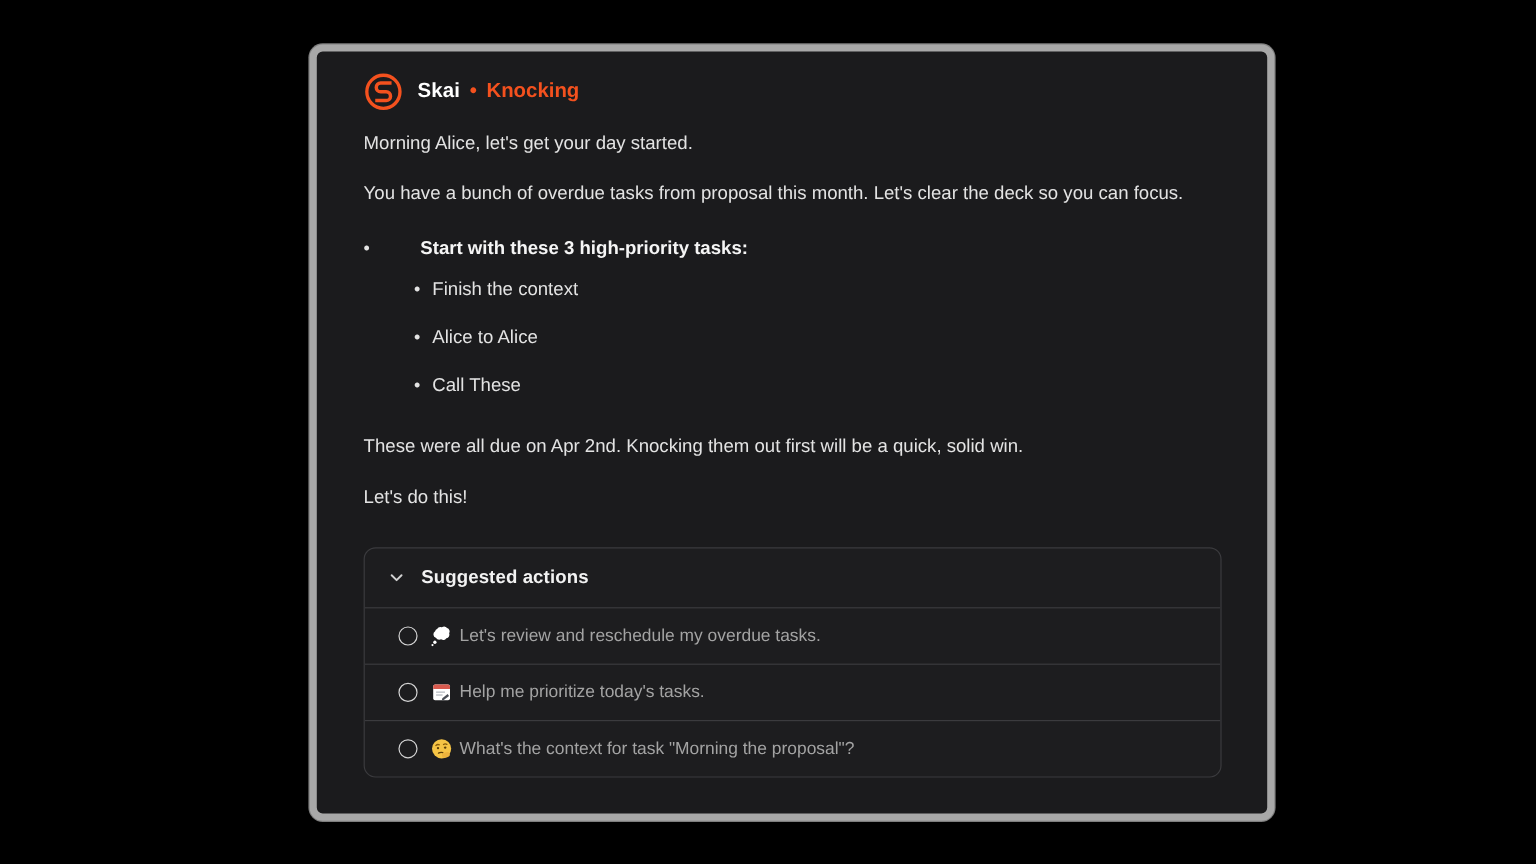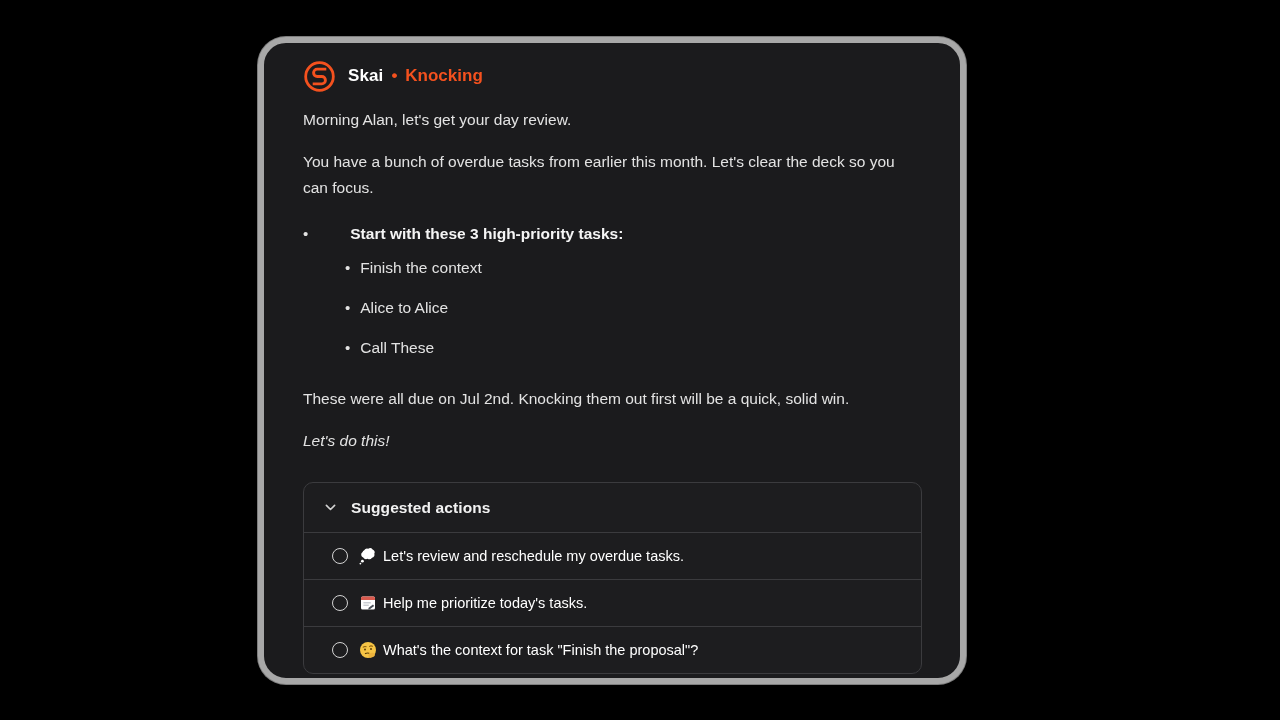--- a/index.html
+++ b/index.html
@@ -2,24 +2,24 @@
 <html><head>
 <meta charset="utf-8">
 <style>
   * { margin: 0; padding: 0; box-sizing: border-box; }
   html, body { width: 1280px; height: 720px; background: #000; overflow: hidden; }
   body { font-family: "Liberation Sans", "DejaVu Sans", sans-serif; }
 
   .window {
     position: absolute;
     left: 258px; top: 37px;
-    width: 708px; height: 647px;
+    width: 804px; height: 647px;
     background: #1b1b1d;
     border: 6px solid #a8a8a8;
-    border-radius: 28px;
+    border-radius: 11px;
     box-shadow: 0 0 0 1px #7e7e7e;
     padding: 15px 38px 22px 39px;
     overflow: hidden;
   }
 
   .app-header {
     display: flex;
     align-items: center;
     gap: 12px;
     height: 36px;
@@ -27,21 +27,21 @@
   .logo { width: 33px; height: 33px; display: block; }
   .app-title-line { display: flex; align-items: center; gap: 8px; }
   .app-name { color: #ffffff; font-size: 17px; font-weight: 700; letter-spacing: .1px; }
   .app-mode-sep { color: #f4511e; font-size: 17px; font-weight: 700; }
   .app-mode { color: #f4511e; font-size: 17px; font-weight: 700; }
 
   .msg { color: #e3e3e3; font-size: 15.5px; line-height: 26px; }
   .p-greeting { margin-top: 13px; }
   .p-body { margin-top: 16px; max-width: 700px; }
   .p-followup { margin-top: 24px; }
-  .p-closing { margin-top: 16px; font-style: italic; }
+  .p-closing { margin-top: 16px; }
 
   ul.task-outer { list-style: none; margin-top: 20px; }
   .task-head-item { display: flex; align-items: baseline; }
   .task-head-item .bullet, .task-item .bullet {
     color: #e3e3e3; margin-right: 10px; font-size: 15px;
   }
   .task-head { color: #f5f5f5; font-weight: 700; font-size: 15.5px; line-height: 26px; margin-left: 32px; }
   ul.task-inner { list-style: none; margin-top: 6px; margin-left: 42px; }
   .task-item { display: flex; align-items: baseline; padding: 6px 0 6px 0; margin-top: 11px; }
   .task-item:first-child { margin-top: 0; }
@@ -72,42 +72,42 @@
     border-top: 1px solid #3b3b3e;
     cursor: pointer;
   }
   .radio {
     width: 16px; height: 16px;
     border: 1.6px solid #d4d4d4;
     border-radius: 50%;
     flex: 0 0 auto;
   }
   .action-icon { width: 18px; height: 18px; margin-left: 11px; flex: 0 0 auto; display: block; }
-  .action-label { margin-left: 6px; color: #ffffff; font-size: 14.5px; }
+  .action-label { margin-left: 6px; color: #a3a3a3; font-size: 14.5px; }
 </style>
 </head>
 <body>
 
 <div class="window">
 
   <div class="app-header">
     <svg class="logo" viewBox="0 0 32 32">
       <circle cx="16" cy="16" r="13.4" fill="none" stroke="#f4511e" stroke-width="2.7"></circle>
       <path d="M22.6 8.9 H13.8 a3.55 3.55 0 0 0 0 7.1 h4.4 a3.55 3.55 0 0 1 0 7.1 H9.4" fill="none" stroke="#f4511e" stroke-width="2.8"></path>
     </svg>
     <div class="app-title-line">
       <span class="app-name">Skai</span>
       <span class="app-mode-sep">•</span>
       <span class="app-mode">Knocking</span>
     </div>
   </div>
 
-  <p class="msg p-greeting">Morning Alan, let's get your day review.</p>
+  <p class="msg p-greeting">Morning Alice, let's get your day started.</p>
 
-  <p class="msg p-body">You have a bunch of overdue tasks from earlier this month. Let's clear the deck so you can focus.</p>
+  <p class="msg p-body">You have a bunch of overdue tasks from proposal this month. Let's clear the deck so you can focus.</p>
 
   <ul class="task-outer">
     <li class="task-head-item">
       <span class="bullet">•</span>
       <span class="task-head">Start with these 3 high-priority tasks:</span>
     </li>
     <li>
       <ul class="task-inner">
         <li class="task-item">
           <span class="bullet">•</span>
@@ -118,21 +118,21 @@
           <span class="task-label">Alice to Alice</span>
         </li>
         <li class="task-item">
           <span class="bullet">•</span>
           <span class="task-label">Call These</span>
         </li>
       </ul>
     </li>
   </ul>
 
-  <p class="msg p-followup">These were all due on Jul 2nd. Knocking them out first will be a quick, solid win.</p>
+  <p class="msg p-followup">These were all due on Apr 2nd. Knocking them out first will be a quick, solid win.</p>
 
   <p class="msg p-closing">Let's do this!</p>
 
   <div class="suggested">
 
     <div class="suggested-header">
       <svg class="chevron" viewBox="0 0 12 12">
         <polyline points="2.2,4 6,7.8 9.8,4" fill="none" stroke="#d2d2d2" stroke-width="1.5" stroke-linecap="round" stroke-linejoin="round"></polyline>
       </svg>
       <span class="suggested-title">Suggested actions</span>
@@ -164,18 +164,18 @@
       <span class="radio"></span>
       <svg class="action-icon" viewBox="0 0 18 18">
         <circle cx="9" cy="9" r="8" fill="#f6c445"></circle>
         <path d="M4.2 6.2 q1.4 -1.2 2.9 -.5" fill="none" stroke="#8a5d0b" stroke-width="1.1" stroke-linecap="round"></path>
         <path d="M10.6 5.4 q1.4 -.9 2.8 -.1" fill="none" stroke="#8a5d0b" stroke-width="1.1" stroke-linecap="round"></path>
         <circle cx="6" cy="8.4" r="1" fill="#5d3f08"></circle>
         <circle cx="12" cy="8" r="1" fill="#5d3f08"></circle>
         <path d="M6.4 12.6 q1.8 -1 3.6 -.4" fill="none" stroke="#5d3f08" stroke-width="1.1" stroke-linecap="round"></path>
         <ellipse cx="12.6" cy="14.2" rx="3.4" ry="2.2" fill="#edb33c" transform="rotate(-18 12.6 14.2)"></ellipse>
       </svg>
-      <span class="action-label">What's the context for task "Finish the proposal"?</span>
+      <span class="action-label">What's the context for task "Morning the proposal"?</span>
     </div>
 
   </div>
 
 </div>
 
 </body></html>

